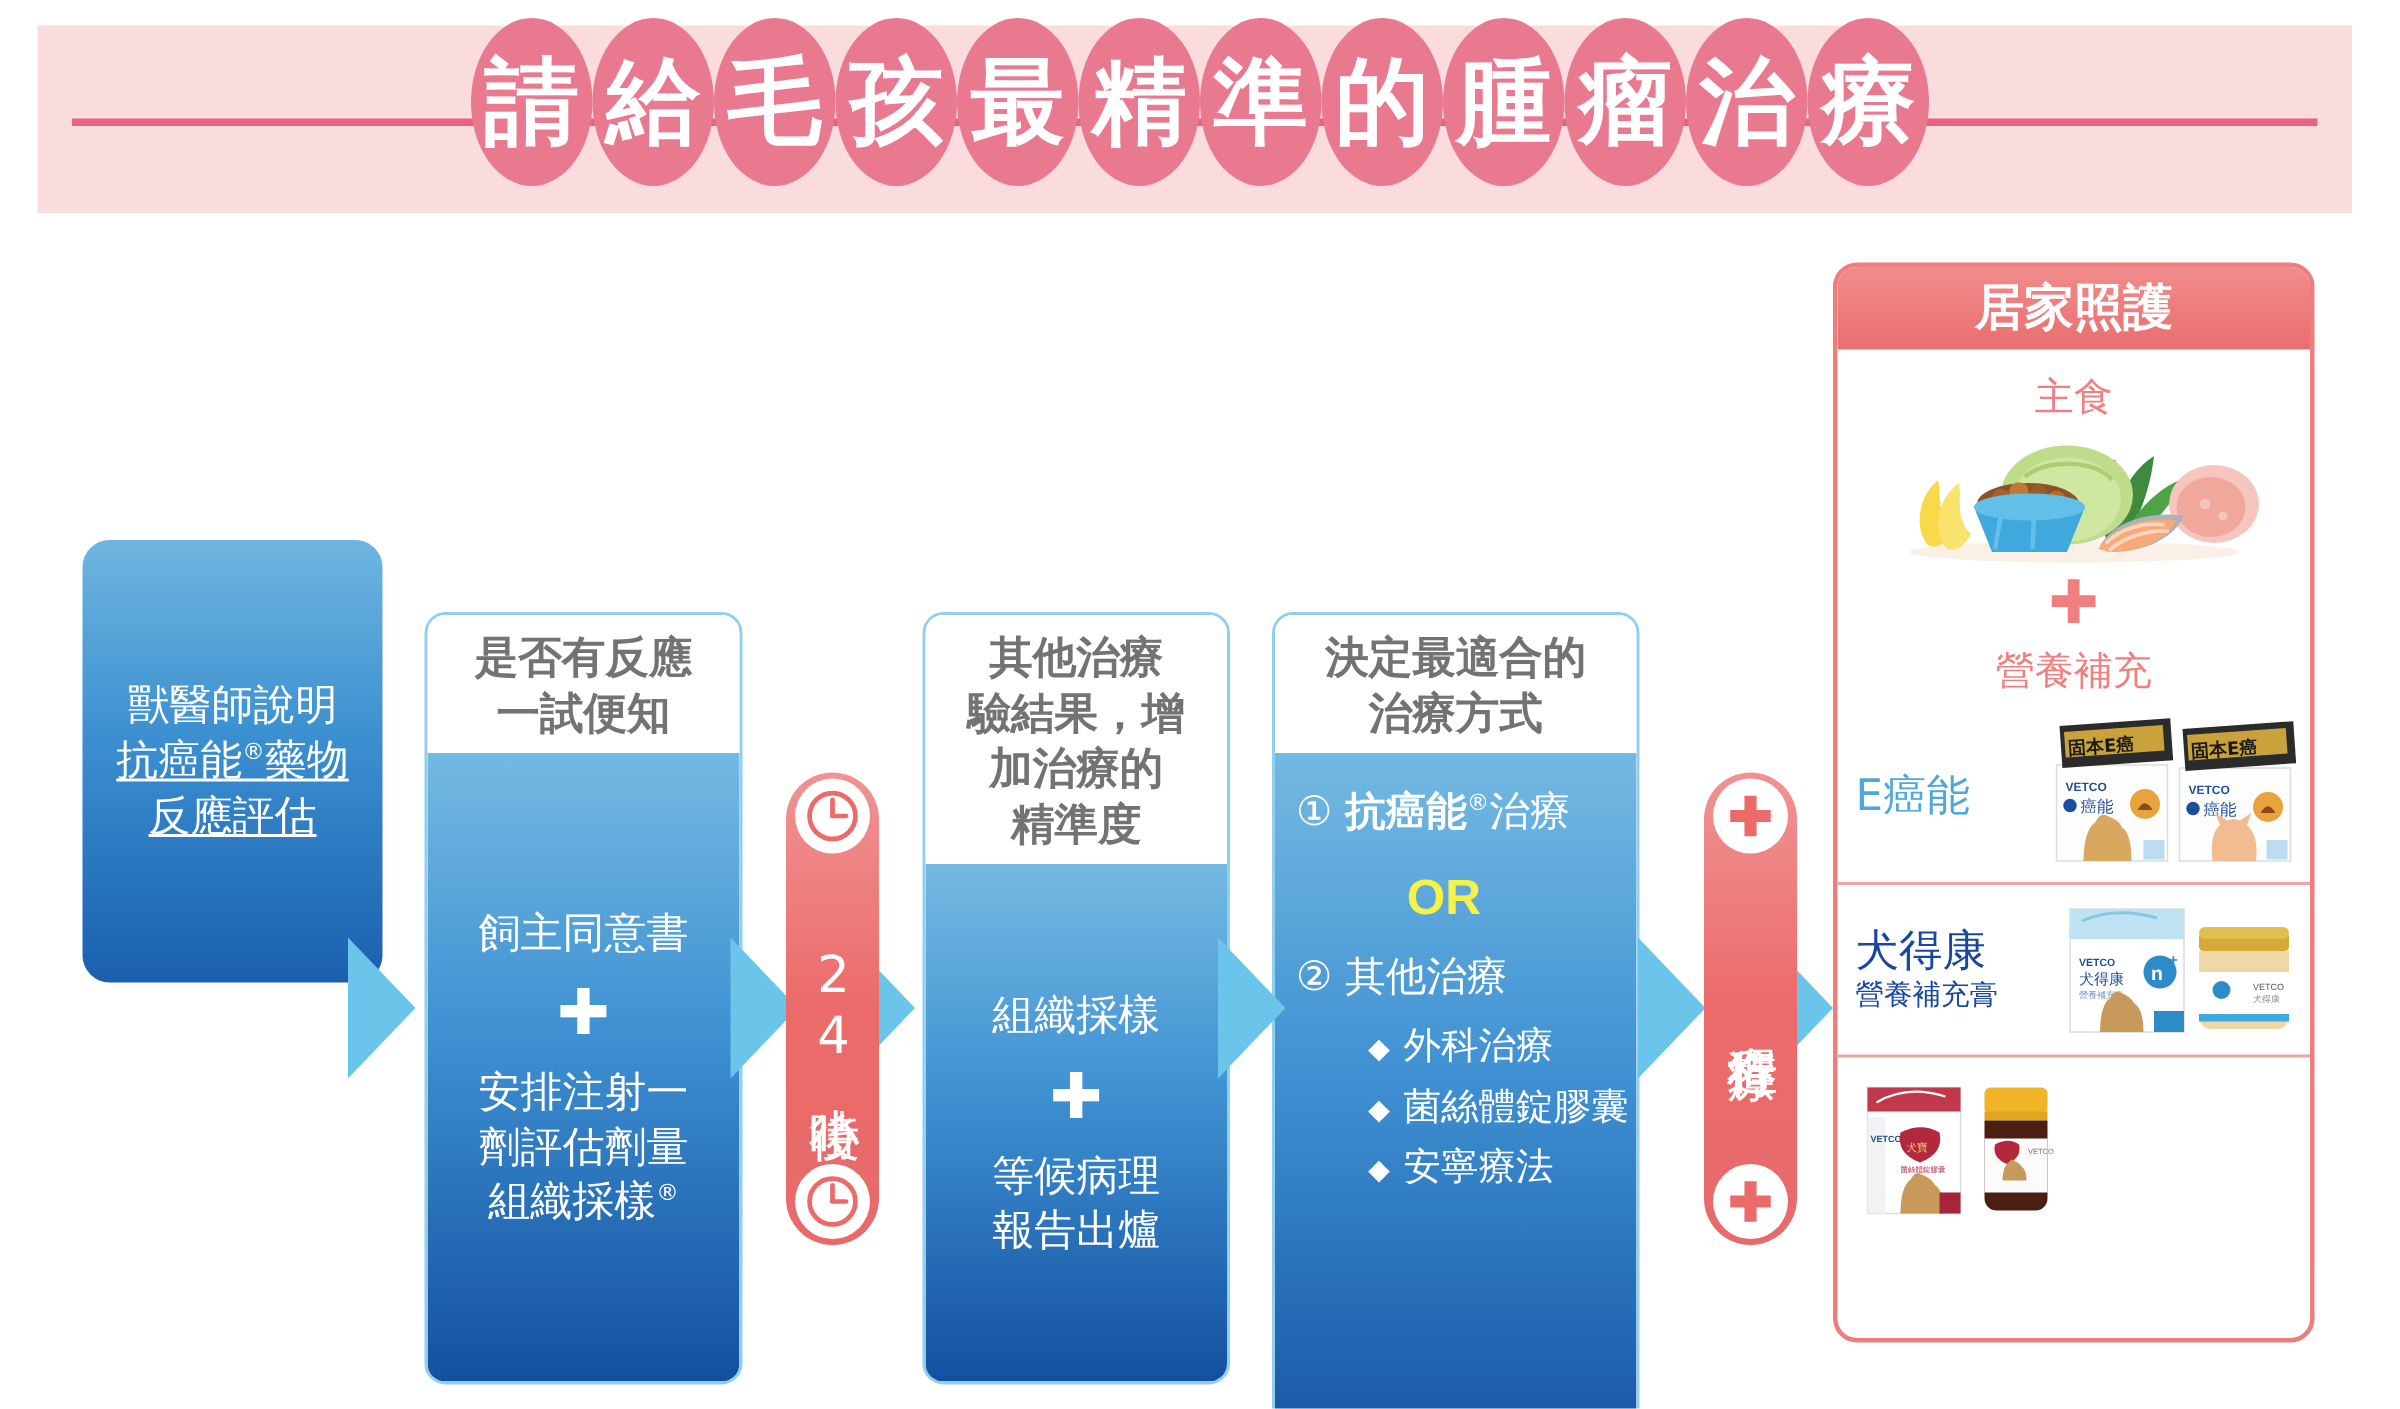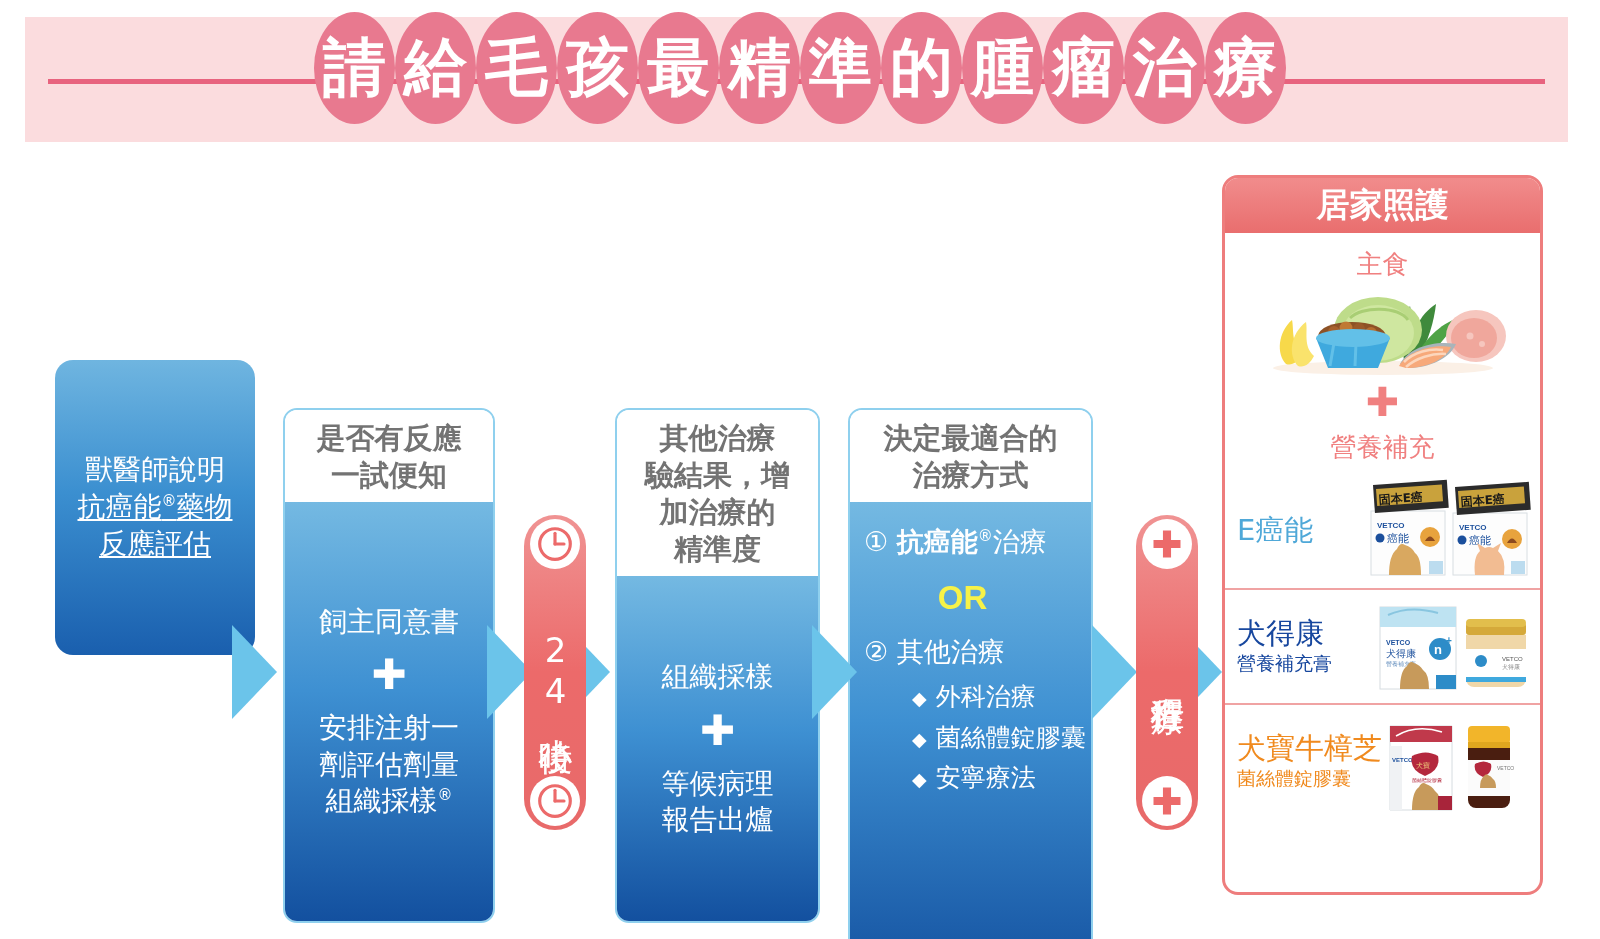--- a/index.html
+++ b/index.html
@@ -414,24 +414,20 @@
           <rect x="92" y="58" width="60" height="32" fill="#FFFFFF"></rect>
           <rect x="92" y="86" width="60" height="5" fill="#3FA9DE"></rect>
           <circle cx="107" cy="70" r="6" fill="#2D8CC8"></circle>
           <text x="128" y="70" font-size="6" fill="#555" font-family="'Liberation Sans',sans-serif">VETCO</text>
           <text x="128" y="78" font-size="6" fill="#888" font-family="'Liberation Sans',sans-serif">犬得康</text>
         </svg>
       </div>
     </div>
 
     <div class="prow">
-      <div class="prow-txt">
-        <div class="pname c-orange">犬寶牛樟芝</div>
-        <div class="psub c-orange">菌絲體錠膠囊</div>
-      </div>
       <div class="prow-art">
         <svg width="150" height="112" viewBox="0 0 150 112">
 
           <path d="M8 22 h62 v84 h-62 z" fill="#FFFFFF" stroke="#D6DCE0"></path>
           <path d="M8 22 h62 v16 h-62 z" fill="#C0394B"></path>
           <path d="M14 32 q20 -12 46 -4" fill="none" stroke="#FFFFFF" stroke-width="1.5"></path>
           <rect x="8" y="42" width="12" height="64" fill="#F0F2F4"></rect>
           <text x="10" y="58" font-size="6" fill="#1B4F9C" font-family="'Liberation Sans',sans-serif" font-weight="bold">VETCO</text>
           <path d="M30 52 q14 -7 26 0 q3 14 -13 20 q-16 -6 -13 -20 z" fill="#B4283D"></path>
           <text x="34" y="64" font-size="7" fill="#F0D17C" font-family="'DejaVu Sans',sans-serif">犬寶</text>

